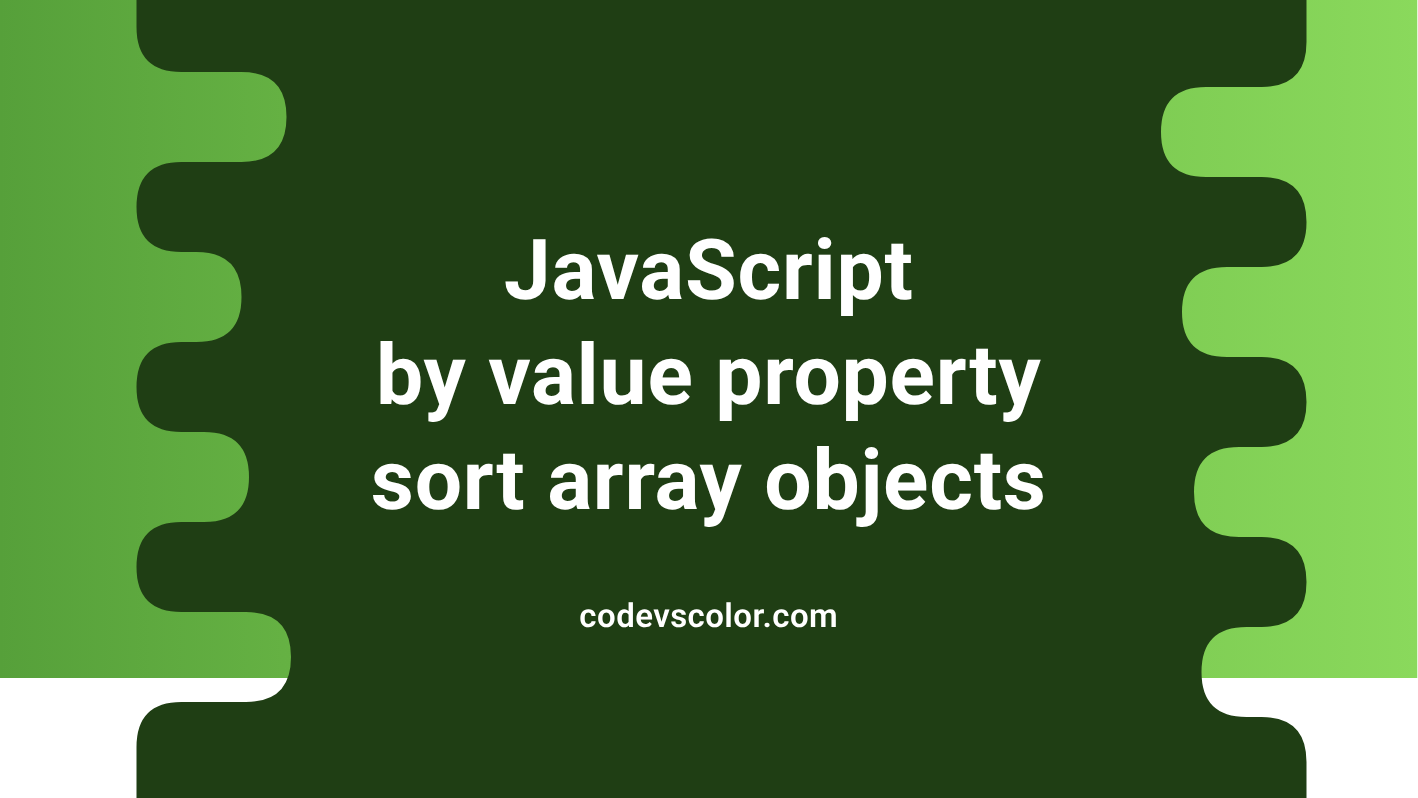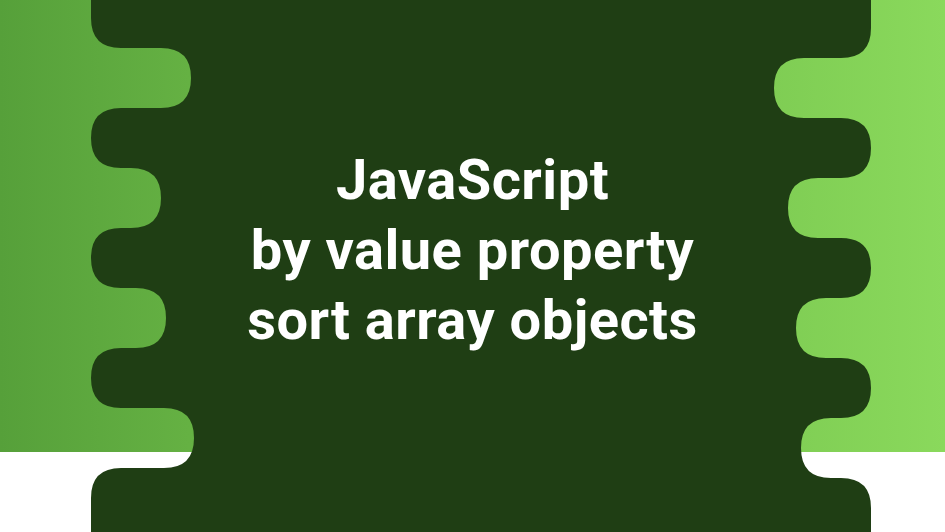--- a/index.html
+++ b/index.html
@@ -111,13 +111,14 @@
       Z
     "></path>
   </svg>
 
   <div class="title">
     <div>JavaScript</div>
     <div>by value property</div>
     <div>sort array objects</div>
   </div>
 
+  <div class="credit">codevscolor.com</div>
 </div>
 
 </body></html>

